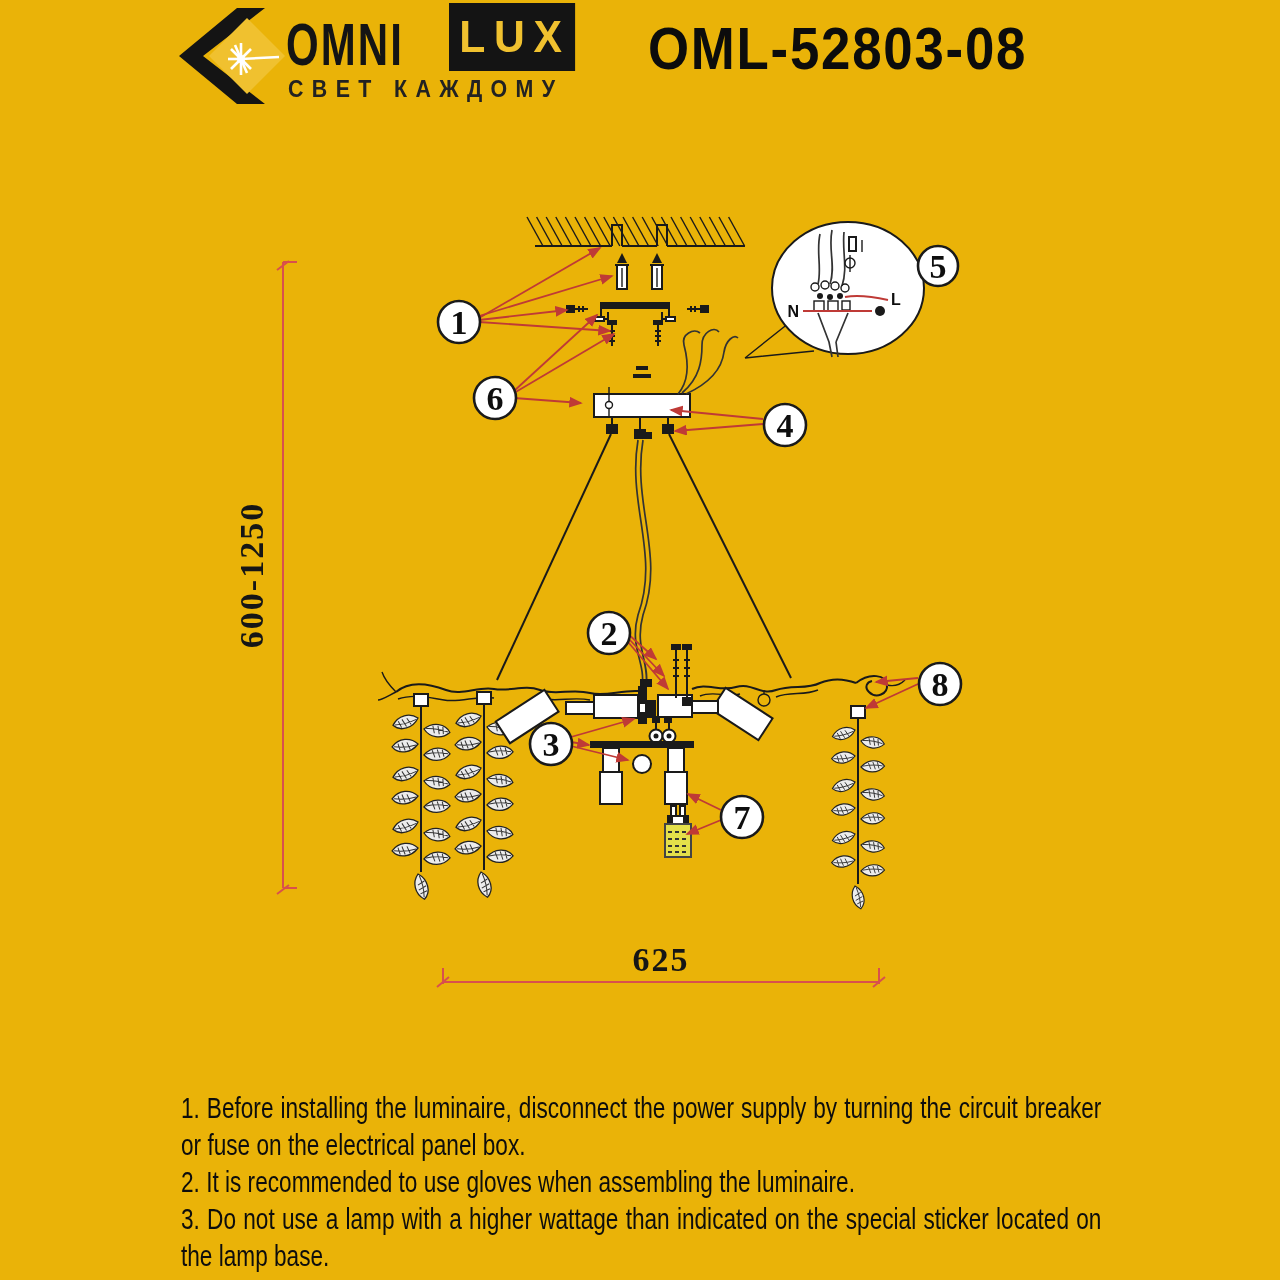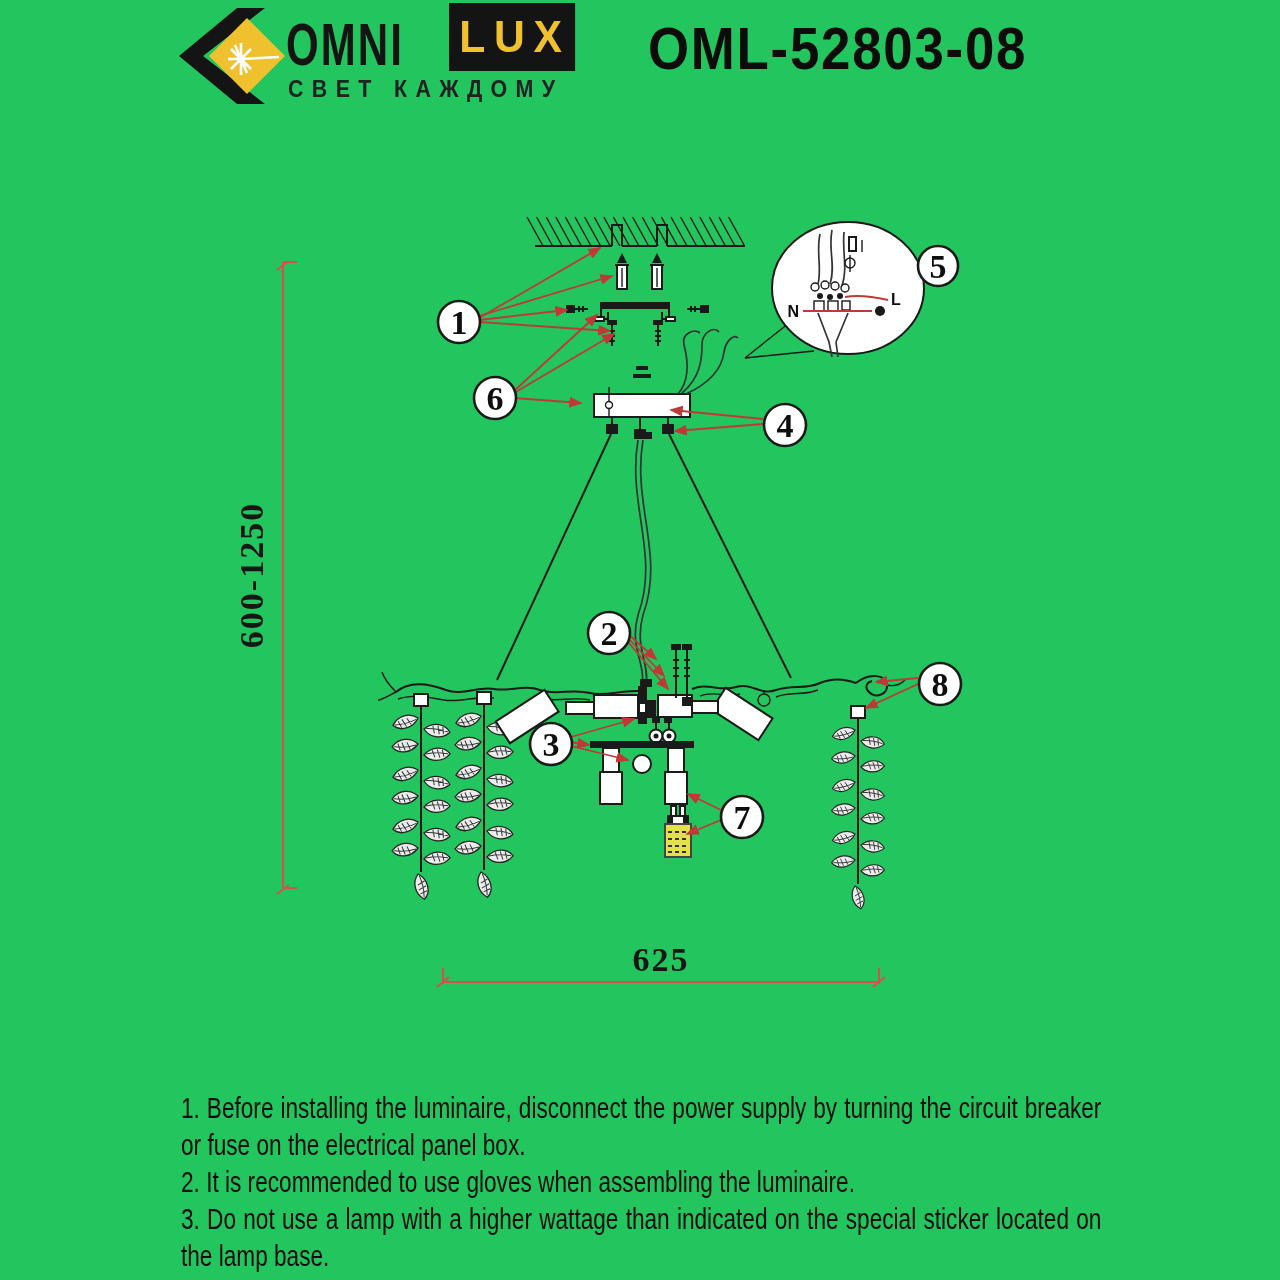--- a/index.html
+++ b/index.html
@@ -1,20 +1,20 @@
 <!DOCTYPE html>
 <html style="--accent-red: #bf3a36; --dim-red: #d8504d; --brand-yellow: #f0c12f; --bulb-yellow: #e4e04a; --ink: #1a1a1a; --brand-black: #141414;"><head>
 <meta charset="utf-8">
 <style>
   :root{
     --accent-red:#bf3a36; --dim-red:#d8504d; --brand-yellow:#f0c12f;
     --bulb-yellow:#e4e04a; --ink:#1a1a1a; --brand-black:#141414;
   }
   html,body{margin:0;padding:0;background:#ffffff;}
-  .page{position:relative;width:1280px;height:1280px;background:#22c55e;overflow:hidden;
+  .page{position:relative;width:1280px;height:1280px;background:#eab308;overflow:hidden;
         font-family:"Liberation Sans",sans-serif;color:#111;}
   
   .logo-mark{position:absolute;left:175px;top:6px;}
   .brand-omni{position:absolute;left:286px;top:10px;font-size:60px;font-weight:bold;
       letter-spacing:3px;color:var(--brand-black);transform:scaleX(.70);transform-origin:0 0;white-space:nowrap;}
   .brand-lux{position:absolute;left:449px;top:3px;width:130px;height:68px;background:var(--brand-black);
       color:var(--brand-yellow);font-size:44px;font-weight:bold;letter-spacing:9px;
       display:flex;align-items:center;justify-content:center;padding-left:6px;box-sizing:border-box;
       transform:scaleX(.97);transform-origin:0 0;}
   .brand-tagline{position:absolute;left:288px;top:76px;font-size:23px;font-weight:bold;color:#222;

